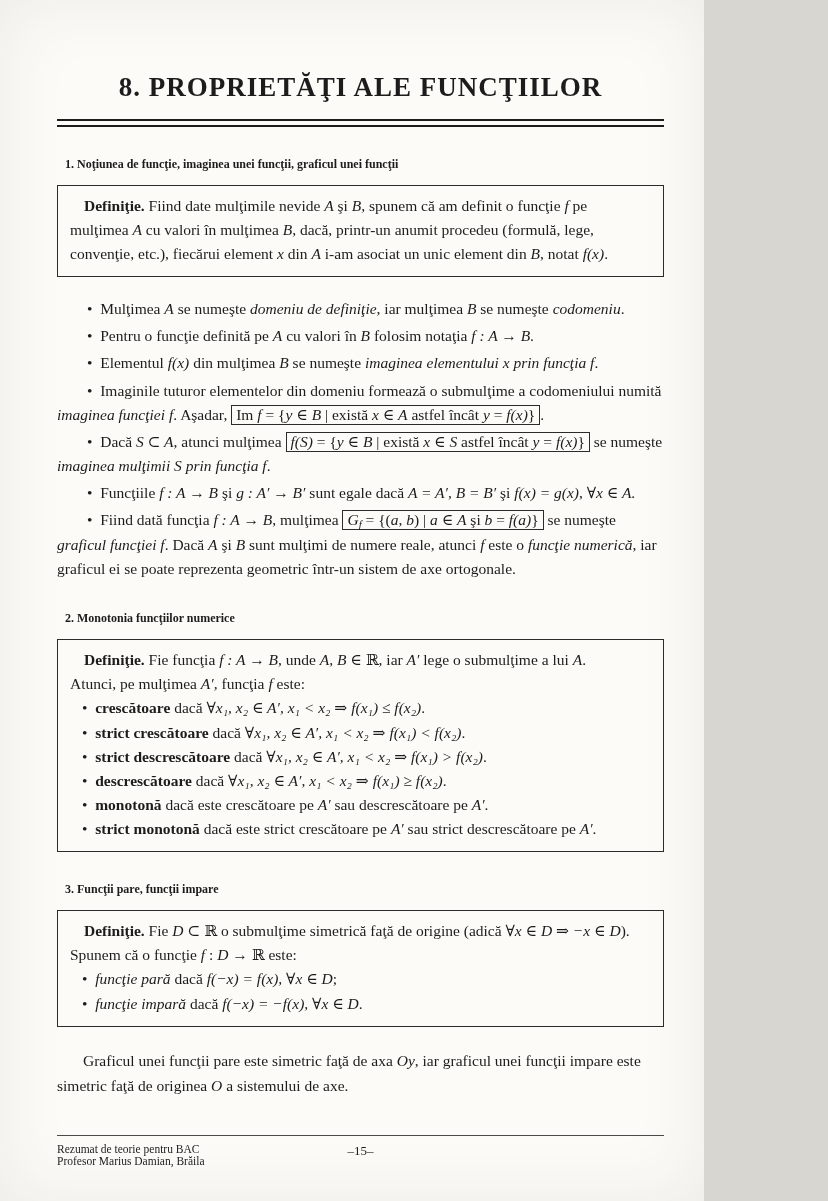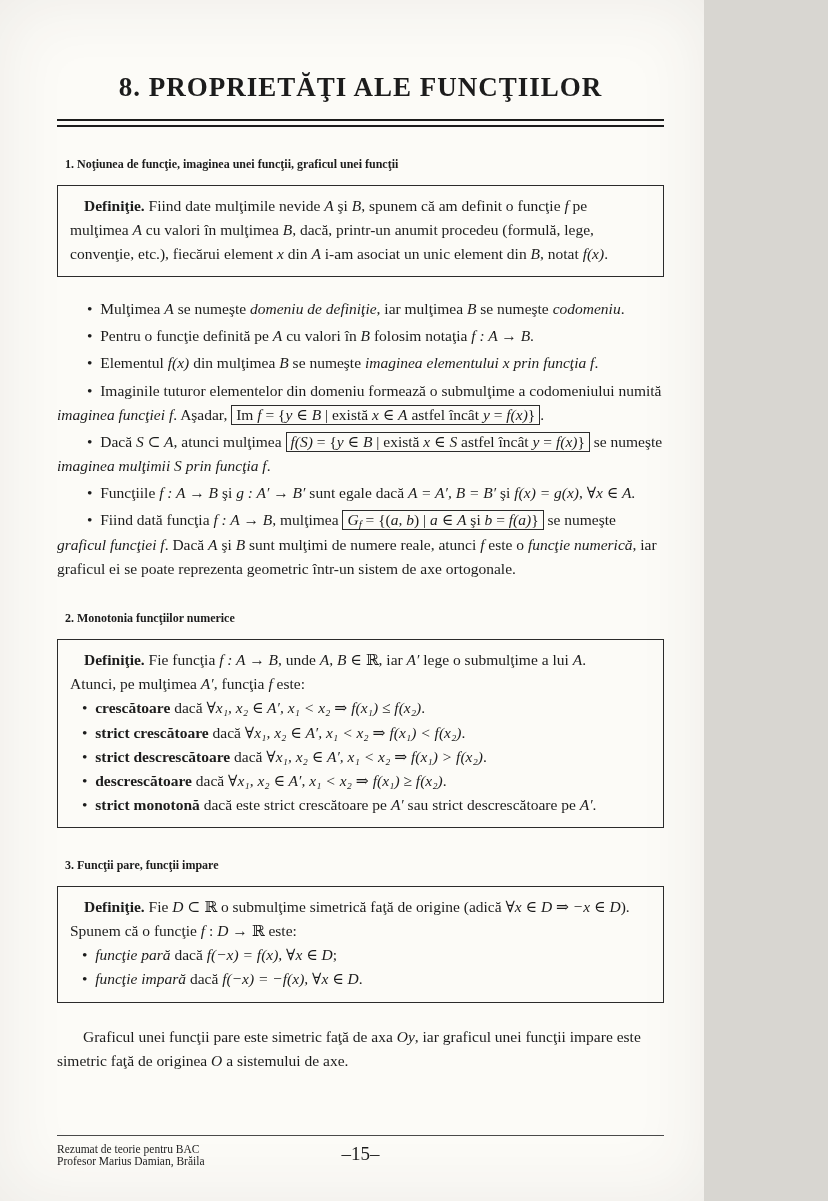--- a/index.html
+++ b/index.html
@@ -67,21 +67,21 @@
     position: absolute;
     left: 57px;
     right: 40px;
     bottom: 34px;
     font-size: 11.5px;
   }
   .footer-rule { border-top: 1px solid #4a4a4a; margin-bottom: 7px; }
   .footer-row { display: flex; justify-content: space-between; align-items: flex-start; position: relative; flex-direction: column; }
   .footer-center {
     position: absolute; left: 0; right: 0;
-    text-align: center; font-size: 19px;
+    text-align: center; font-size: 13px;
   }
 
   .seg-b { font-weight: bold; }
   .seg-i, .seg-m { font-style: italic; }
   .seg-box {
     border: 1px solid #2b2b2b;
     padding: 0 4px 1px 4px;
     white-space: nowrap;
   }
   .seg-sub { font-size: 0.7em; font-style: italic; vertical-align: -0.25em; }
@@ -112,20 +112,21 @@
 
   <section>
     <h2 class="sec-head">2. Monotonia funcţiilor numerice</h2>
     <div class="defbox">
       <p class="first"><span class="seg-b">Definiţie.</span><span> Fie funcţia </span><span class="seg-m">f : A → B</span><span>, unde </span><span class="seg-m">A, B</span><span> ∈ ℝ, iar </span><span class="seg-m">A′</span><span> lege o submulţime a lui </span><span class="seg-m">A</span><span>.</span></p>
       <p><span>Atunci, pe mulţimea </span><span class="seg-m">A′</span><span>, funcţia </span><span class="seg-m">f</span><span> este:</span></p>
       <p class="blt"><span class="seg-b">crescătoare</span><span> dacă </span><span class="seg-m">∀x₁, x₂ ∈ A′, x₁ &lt; x₂ ⇒ f(x₁) ≤ f(x₂)</span><span>.</span></p>
       <p class="blt"><span class="seg-b">strict crescătoare</span><span> dacă </span><span class="seg-m">∀x₁, x₂ ∈ A′, x₁ &lt; x₂ ⇒ f(x₁) &lt; f(x₂)</span><span>.</span></p>
       <p class="blt"><span class="seg-b">strict descrescătoare</span><span> dacă </span><span class="seg-m">∀x₁, x₂ ∈ A′, x₁ &lt; x₂ ⇒ f(x₁) &gt; f(x₂)</span><span>.</span></p>
       <p class="blt"><span class="seg-b">descrescătoare</span><span> dacă </span><span class="seg-m">∀x₁, x₂ ∈ A′, x₁ &lt; x₂ ⇒ f(x₁) ≥ f(x₂)</span><span>.</span></p>
+      <p class="blt"><span class="seg-b">monotonă</span><span> dacă este crescătoare pe </span><span class="seg-m">A′</span><span> sau descrescătoare pe </span><span class="seg-m">A′</span><span>.</span></p>
       <p class="blt"><span class="seg-b">strict monotonă</span><span> dacă este strict crescătoare pe </span><span class="seg-m">A′</span><span> sau strict descrescătoare pe </span><span class="seg-m">A′</span><span>.</span></p>
     </div>
   </section>
 
   <section>
     <h2 class="sec-head">3. Funcţii pare, funcţii impare</h2>
     <div class="defbox">
       <p class="first"><span class="seg-b">Definiţie.</span><span> Fie </span><span class="seg-m">D</span><span> ⊂ ℝ o submulţime simetrică faţă de origine (adică </span><span class="seg-m">∀x ∈ D ⇒ −x ∈ D</span><span>).</span></p>
       <p><span>Spunem că o funcţie </span><span class="seg-m">f</span><span> : </span><span class="seg-m">D</span><span> → ℝ este:</span></p>
       <p class="blt"><span class="seg-i">funcţie pară</span><span> dacă </span><span class="seg-m">f(−x) = f(x), ∀x ∈ D</span><span>;</span></p>

